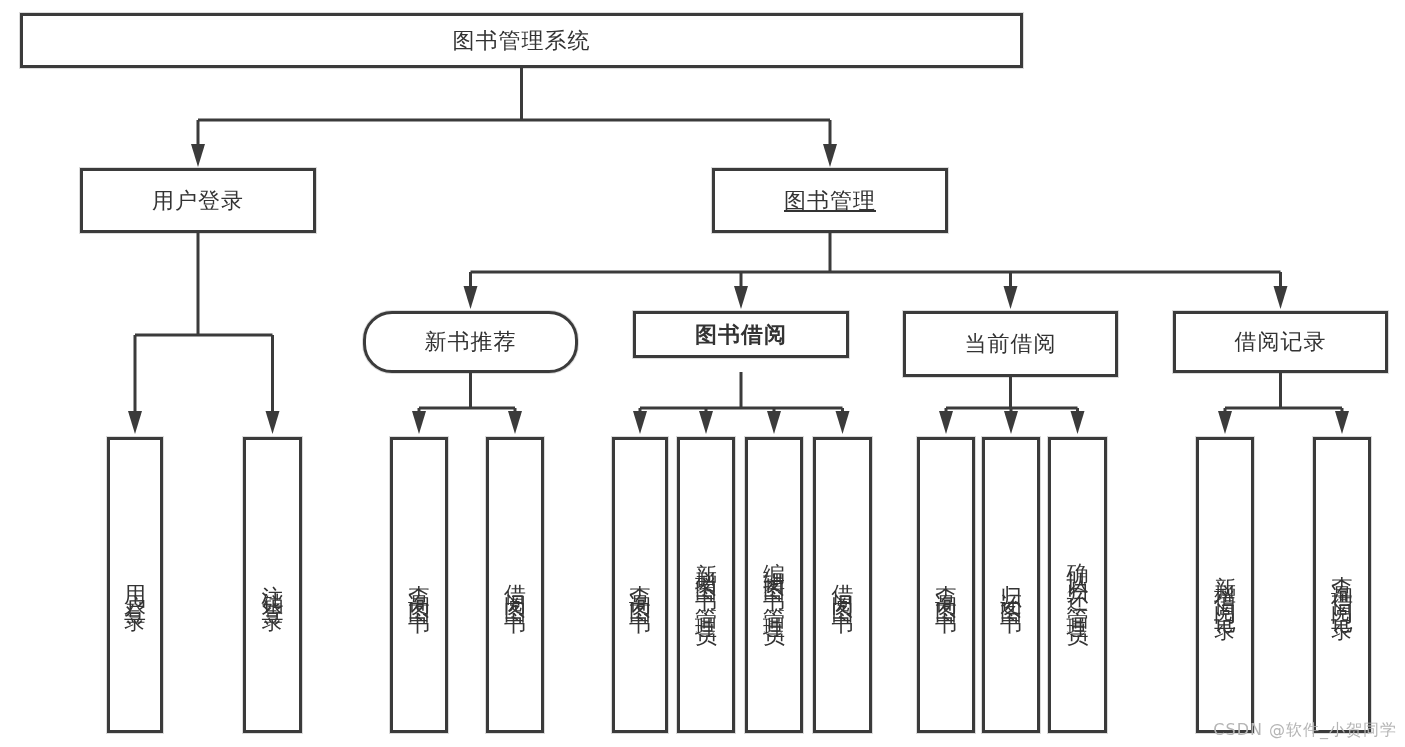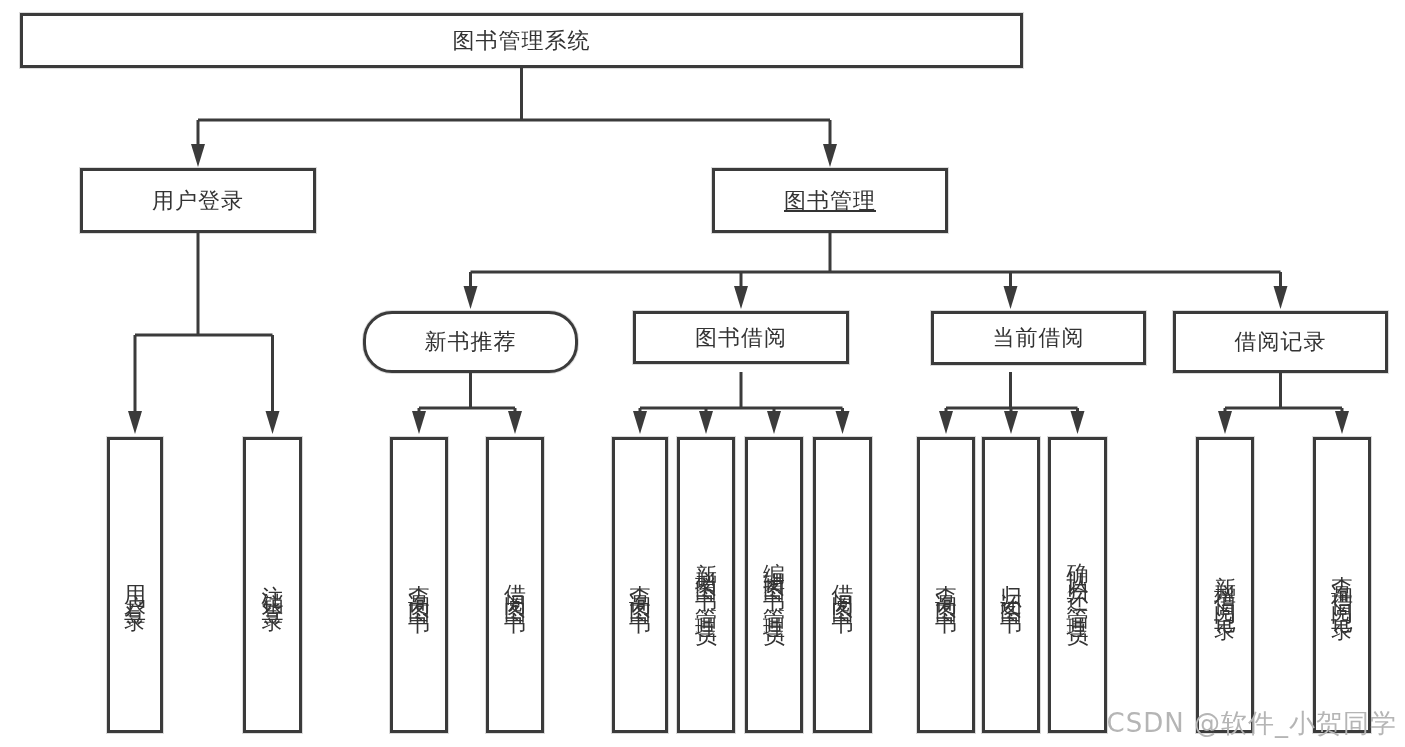--- a/index.html
+++ b/index.html
@@ -28,21 +28,21 @@
   .leaf .vtext{
     writing-mode:vertical-lr;
     text-orientation:mixed;
     letter-spacing:9px;
     line-height:1;
     white-space:nowrap;
   }
   .watermark{
     position:absolute;
     right:8px;bottom:6px;
-    font-size:26px;
+    font-size:16px;
     color:#b5b5b5;
     letter-spacing:1px;
     pointer-events:none;
   }
   .wire{stroke:#3b3b3b;stroke-width:3;fill:none;}
   .head{fill:#3b3b3b;stroke:none;}
 </style>
 </head>
 <body>
 
@@ -123,22 +123,22 @@
       <polygon class="head" points="1335,411 1349,411 1342,434"></polygon>
     </g>
   </svg>
 
   <div class="node" style="left:20px;top:13px;width:1003px;height:55px;">图书管理系统</div>
 
   <div class="node" style="left:80px;top:168px;width:236px;height:65px;">用户登录</div>
   <div class="node" style="left:712px;top:168px;width:236px;height:65px;text-decoration:underline;">图书管理</div>
 
   <div class="node" style="left:363px;top:311px;width:215px;height:62px;border-radius:29px;">新书推荐</div>
-  <div class="node" style="left:633px;top:311px;width:216px;height:53px;">图书借阅</div>
-  <div class="node" style="left:903px;top:311px;width:215px;height:54px;margin-left:28px;">当前借阅</div>
+  <div class="node" style="left:633px;top:311px;width:216px;height:47px;font-weight:bold;">图书借阅</div>
+  <div class="node" style="left:903px;top:311px;width:215px;height:66px;">当前借阅</div>
   <div class="node" style="left:1173px;top:311px;width:215px;height:62px;">借阅记录</div>
 
   <div class="node leaf" style="left:107px;top:437px;width:56px;height:296px;">
     <span class="vtext">用户登录</span>
   </div>
   <div class="node leaf" style="left:243px;top:437px;width:59px;height:296px;">
     <span class="vtext">注销登录</span>
   </div>
 
   <div class="node leaf" style="left:390px;top:437px;width:58px;height:296px;">

